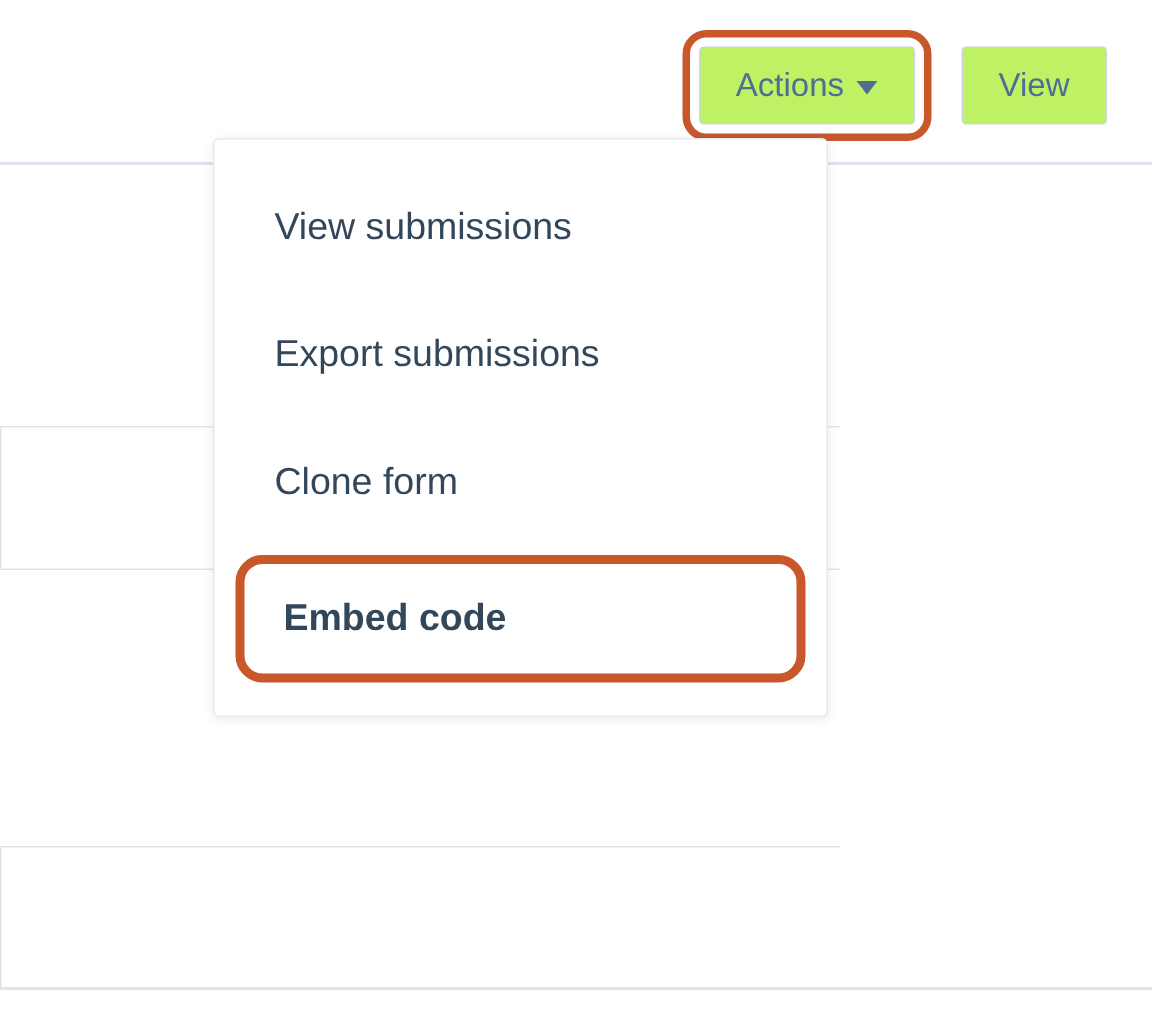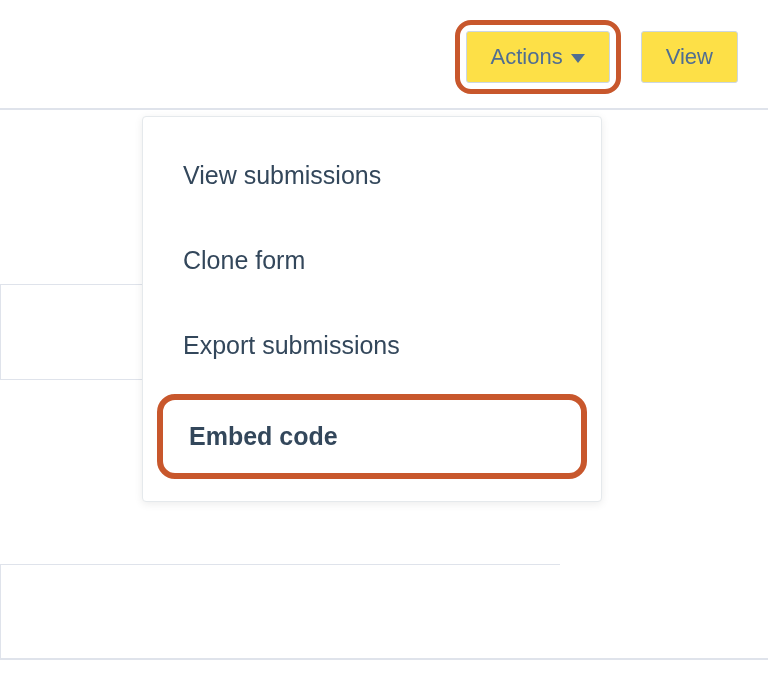--- a/index.html
+++ b/index.html
@@ -17,21 +17,21 @@
     }
     .toolbar {
       position: absolute;
       top: 20px;
       right: 30px;
       display: flex;
       gap: 20px;
       align-items: center;
     }
     .btn {
-      background: #fde047;
+      background: #bef264;
       border: 1px solid #cbd6e2;
       border-radius: 3px;
       padding: 12px 24px;
       font-size: 22px;
       color: #506e91;
       cursor: pointer;
       display: flex;
       align-items: center;
       gap: 8px;
       font-weight: 400;
@@ -44,23 +44,23 @@
     .caret-down {
       width: 0;
       height: 0;
       border-left: 7px solid transparent;
       border-right: 7px solid transparent;
       border-top: 9px solid #506e91;
       margin-top: 3px;
     }
     .dropdown {
       position: absolute;
-      top: 116px;
+      top: 92px;
       left: 142px;
-      width: 460px;
+      width: 410px;
       background: #ffffff;
       border: 1px solid #e5e9ec;
       box-shadow: 0 2px 8px rgba(0,0,0,0.08);
       border-radius: 4px;
       padding: 16px 0;
     }
     .dropdown-item {
       padding: 28px 40px;
       font-size: 25px;
       color: #33475b;
@@ -126,21 +126,21 @@
   <button class="btn">
     <span>View</span>
   </button>
 </div>
 
 <div class="dropdown">
   <div class="dropdown-item">
     <span>View submissions</span>
   </div>
   <div class="dropdown-item">
-    <span>Clone form</span>
+    <span>Export submissions</span>
   </div>
   <div class="dropdown-item">
-    <span>Export submissions</span>
+    <span>Clone form</span>
   </div>
   <div class="dropdown-item dropdown-item-highlight">
     <span>Embed code</span>
   </div>
 </div>
 
 </body></html>

